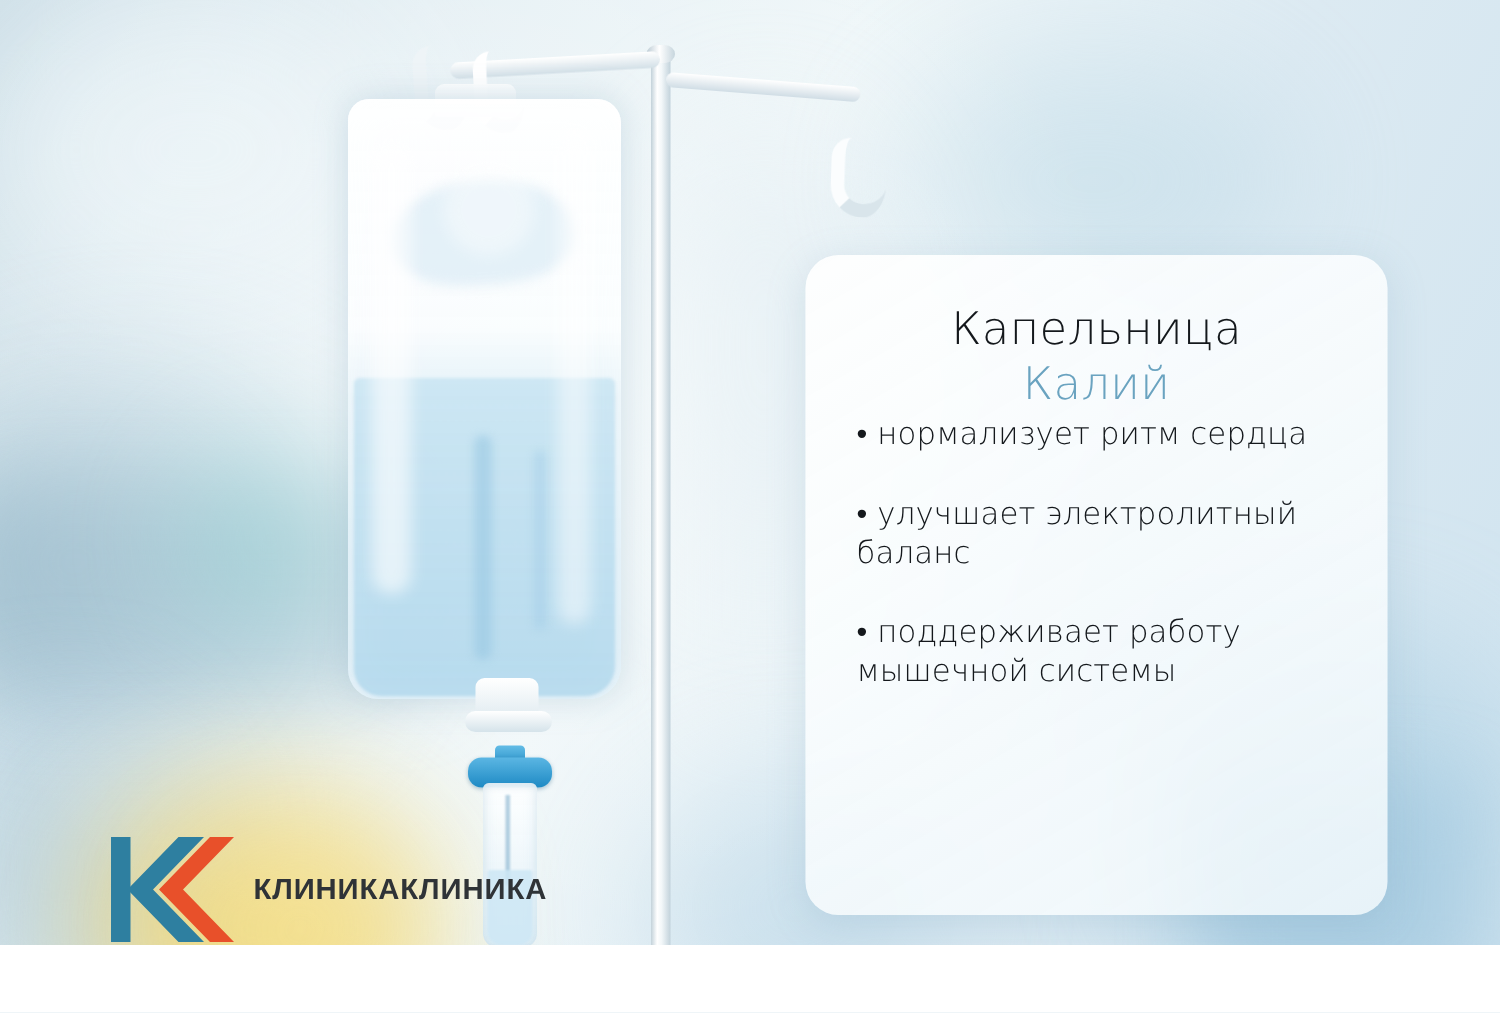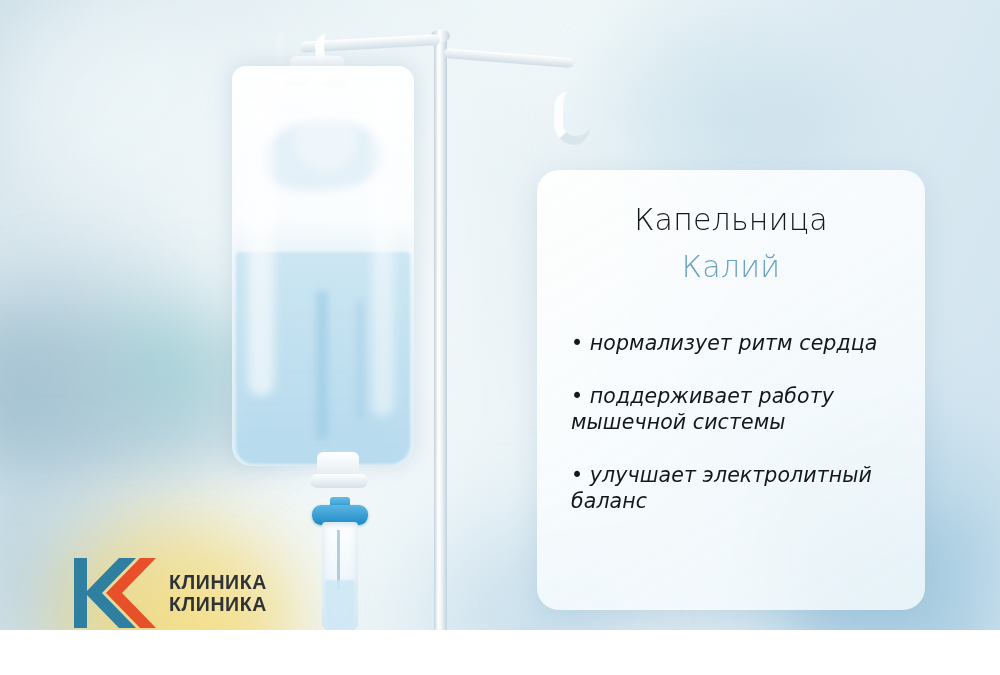--- a/index.html
+++ b/index.html
@@ -119,32 +119,32 @@
       rgba(250,253,254,.86) 45%,
       rgba(246,251,253,.80) 100%);
     box-shadow:0 6px 26px rgba(120,160,185,.22);
     backdrop-filter:blur(3px);
     box-sizing:border-box;
     padding:34px 26px 20px 26px;}
 
   .card-title{font-size:30px;font-weight:300;color:#14181c;text-align:center;
     letter-spacing:.2px;line-height:1.08;font-family:"DejaVu Sans",sans-serif;}
   .card-subtitle{font-size:30px;font-weight:300;text-align:center;
-    letter-spacing:.2px;line-height:1.25;margin-top:12px;
+    letter-spacing:.2px;line-height:1.25;margin-top:2px;
     font-family:"DejaVu Sans",sans-serif;}
 
-  .bullets{margin-top:44px;padding:0 6px 0 8px;font-style:italic;}
+  .bullets{padding:0 6px 0 8px;}
   .bullet{font-size:20.5px;font-weight:300;color:#14181c;line-height:1.30;
     margin-bottom:26px;font-family:"DejaVu Sans",sans-serif;letter-spacing:.1px;}
   .bullet:last-child{margin-bottom:0;}
 
   
   .logo{position:absolute;left:74px;top:556px;display:flex;align-items:center;gap:13px;}
   .logo-mark{width:82px;height:74px;flex:0 0 auto;}
-  .logo-text{display:flex;flex-direction:column;justify-content:center;}
+  .logo-text{display:flex;flex-direction:row;justify-content:center;}
   .logo-line{font-size:19.5px;font-weight:700;color:#2f3337;letter-spacing:.6px;
     line-height:1.14;font-family:"Liberation Sans",sans-serif;}
 </style>
 </head>
 <body>
 
 <div id="stage">
 
   <div class="bg-base"></div>
   <div class="bg-blob blob-j"></div>
@@ -191,22 +191,22 @@
   <div class="chamber-line"></div>
   <div class="chamber-fluid"></div>
   <div class="tube"></div>
 
   <div class="card">
     <div class="card-title" style="color: rgb(20, 24, 28);">Капельница</div>
     <div class="card-subtitle" style="color: rgb(106, 163, 192);">Калий</div>
 
     <div class="bullets">
       <div class="bullet">• нормализует ритм сердца</div>
+      <div class="bullet">• улучшает электролитный баланс</div>
       <div class="bullet">• поддерживает работу мышечной системы</div>
-      <div class="bullet">• улучшает электролитный баланс</div>
     </div>
   </div>
 
   <div class="logo">
     <svg class="logo-mark" viewBox="0 0 82 74">
 
       <rect id="kk-stem" x="0" y="2" width="13" height="70" fill="#2E7FA0"></rect>
       <polygon id="kk-blue-chevron" points="45,2 62,2 28,37 62,72 45,72 11,37" fill="#2E7FA0"></polygon>
 
       <polygon id="kk-orange-chevron" points="66,2 82,2 48,37 82,72 66,72 32,37" fill="#E8502A"></polygon>

